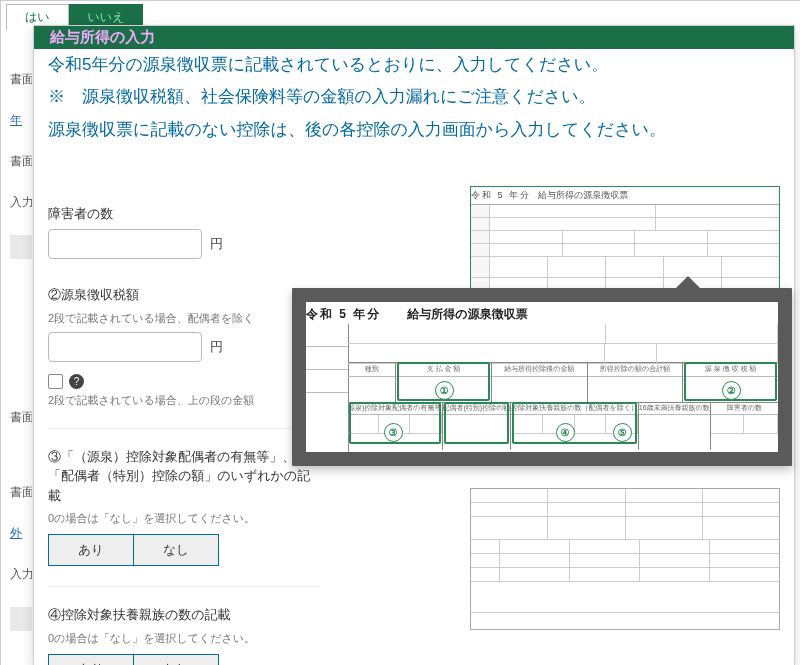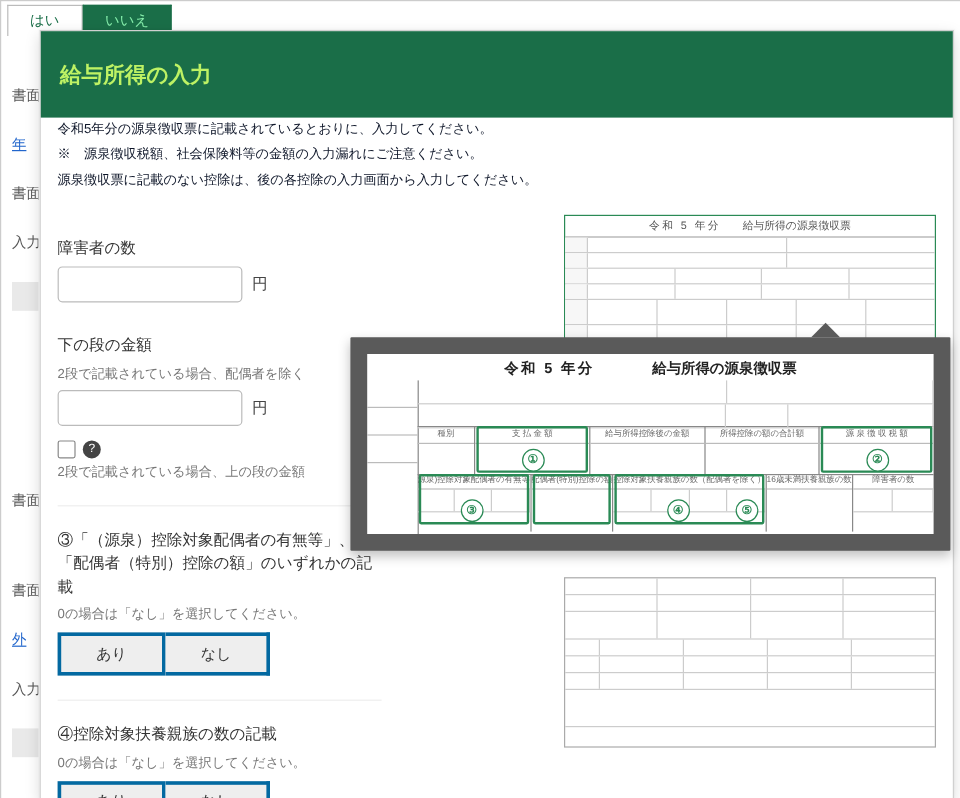--- a/index.html
+++ b/index.html
@@ -8,43 +8,43 @@
   .bg{position:absolute;inset:0;filter:blur(0)}
   .bg .tab-row{display:flex;margin:3px 0 0 5px}
   .bg .tab{padding:4px 18px;font-size:12px;border:1px solid #bbb;border-bottom:none;background:#fff;color:#1a6e48}
   .bg .tab.active{background:#1a6e48;color:#86efac;border-color:#1a6e48}
   .bg .left-slice{position:absolute;left:9px;top:60px;width:22px;color:#555}
   .bg .slice-item{margin:10px 0 24px;font-size:12px;white-space:nowrap;overflow:hidden}
   .bg .slice-link{color:#2266cc;text-decoration:underline}
   .bg .slice-band{background:#e9e9e9;height:24px;margin-top:4px}
   
   .modal{position:absolute;left:32px;top:24px;right:6px;bottom:0;background:#fff;border:1px solid #d0d0d0;box-shadow:0 0 0 1px rgba(0,0,0,.02),0 4px 12px rgba(0,0,0,.15)}
-  .modal-hd{background:#1a6e48;color:#bef264;padding:24px 16px;font-size:18px;font-weight:bold}
+  .modal-hd{background:#1a6e48;color:#f0abfc;padding:2px 16px;font-size:15px;font-weight:bold}
   .modal-body{display:flex;gap:0}
   .col-form{padding:18px 14px 0 14px;width:298px;box-sizing:border-box}
   .col-fig{flex:1;padding:18px 10px 0 0;position:relative}
-  .intro{line-height:1.9;font-size:11px;color:#0f172a;}
+  .intro{line-height:1.9;font-size:17px;color:#0369a1;margin-bottom:22px}
   
   .fld{margin:18px 0 8px}
   .fld-label{font-size:13px;margin-bottom:6px;line-height:1.5}
   .fld-sub{font-size:11px;color:#777;margin-top:4px}
   .row{display:flex;align-items:center;gap:8px;margin-top:6px}
   input[type=text]{width:140px;height:28px;border:1px solid #bbb;border-radius:4px;padding:0 6px;font-size:13px}
   .unit{font-size:13px;color:#444}
   .chk-row{display:flex;align-items:center;gap:6px;margin-top:12px;font-size:12.5px}
   .chk{width:13px;height:13px;border:1px solid #888;border-radius:2px;display:inline-block;flex:none}
   .help{width:15px;height:15px;border-radius:50%;background:#444;color:#fff;font-size:10px;display:inline-flex;align-items:center;justify-content:center;flex:none}
   .btns{display:flex;gap:0;margin-top:8px}
-  .btn{width:84px;height:30px;background:#eee;border:3px solid #0369a1;display:flex;align-items:center;justify-content:center;font-size:12.5px;color:#333}
+  .btn{width:84px;height:30px;background:#eee;border:1px solid #0369a1;display:flex;align-items:center;justify-content:center;font-size:12.5px;color:#333}
   .btn + .btn{border-left:none}
   hr.sep{border:none;border-top:1px solid #eee;margin:20px 0 6px}
   
   .slip{background:#fff;border:1px solid #555;font-size:8px;color:#555;position:relative}
   .slip-small{width:308px;height:110px;margin-left:auto;margin-right:4px;margin-top:0;border:1px solid #2a8a55}
-  .slip-title{display:flex;justify-content:center;gap:18px;padding:2px 0;font-size:9px}
+  .slip-title{display:flex;justify-content:flex-start;gap:7px;padding:2px 0;font-size:9px}
   .slip-title .year{letter-spacing:2px}
   .slip-grid{border-top:1px solid #aaa;height:calc(100% - 16px)}
   .sg-row{display:flex;height:14px;border-bottom:1px solid #ccc}
   .sg-cell{border-right:1px solid #ccc;flex:1}
   .sg-cell:last-child{border-right:none}
   .sg-lbl{flex:0 0 18px;background:#f7f7f7}
   .slip-small .sg-row{height:12px}
   
   .zoom-wrap{position:absolute;left:-40px;right:2px;top:120px;background:#5a5a5a;padding:14px;border-radius:1px;box-shadow:0 4px 10px rgba(0,0,0,.25)}
   .pointer{position:absolute;top:-12px;right:92px;width:0;height:0;border-left:12px solid transparent;border-right:12px solid transparent;border-bottom:12px solid #5a5a5a}
@@ -110,21 +110,21 @@
 
         <div class="fld">
           <div class="fld-label">障害者の数</div>
           <div class="row">
             <input type="text" style="">
             <span class="unit">円</span>
           </div>
         </div>
 
         <div class="fld" style="margin-top:26px">
-          <div class="fld-label">下の段の金額</div>
+          <div class="fld-label">②源泉徴収税額</div>
           <div class="fld-sub">2段で記載されている場合、配偶者を除く</div>
           <div class="row">
             <input type="text" style="">
             <span class="unit">円</span>
           </div>
           <div class="chk-row">
             <span class="chk"></span>
             <span class="help">?</span>
           </div>
           <div class="fld-sub">2段で記載されている場合、上の段の金額</div>

